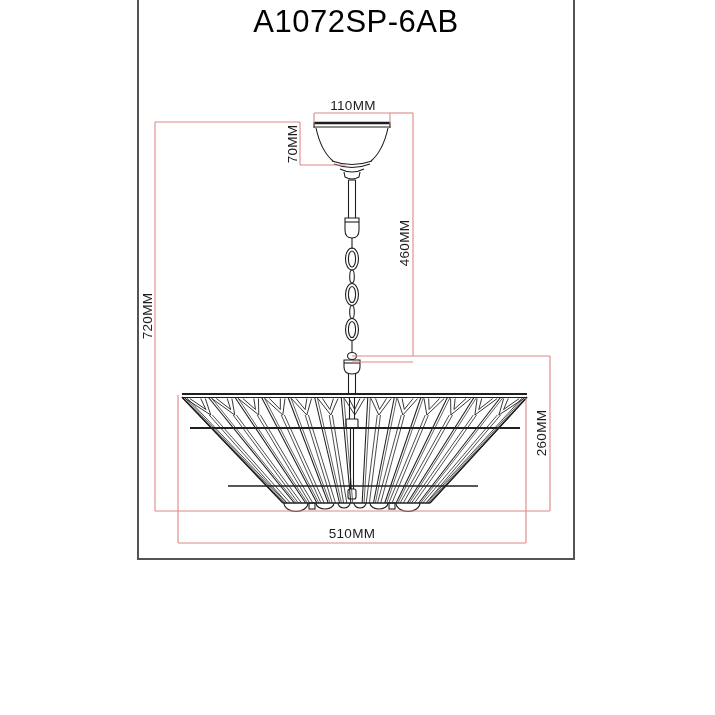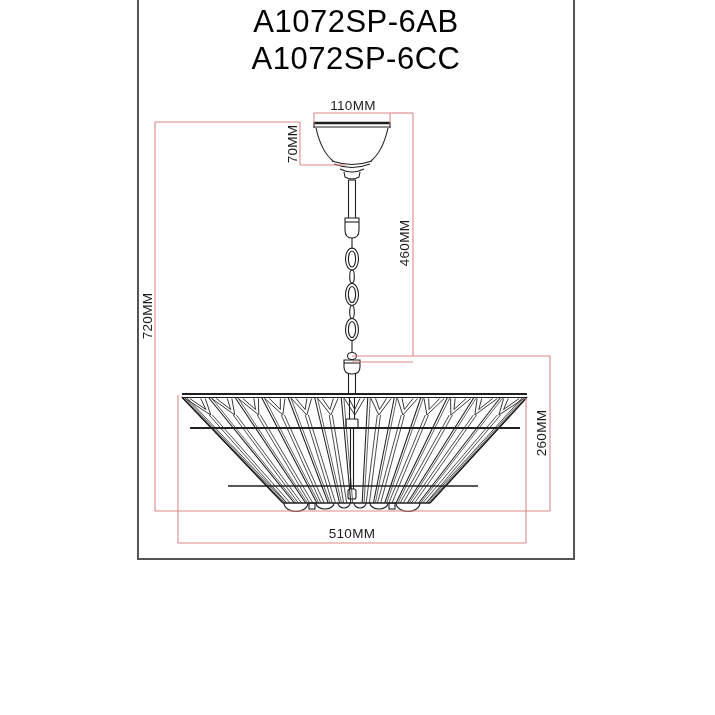--- a/index.html
+++ b/index.html
@@ -15,21 +15,20 @@
 </style>
 </head>
 <body>
 
 <div class="canvas">
 
   <div class="frame"></div>
 
   <div class="title-block">
     <div>A1072SP-6AB</div>
-    <div>A1072SP-6CC</div>
   </div>
 
   <svg class="drawing" width="715" height="715" viewBox="0 0 715 715">
 
     <g fill="none" stroke-width="1.1" stroke="#1f1f1f">
 
       <g>
         <line x1="314" y1="123" x2="390" y2="123" stroke-width="2.4"></line>
         <line x1="314" y1="127" x2="390" y2="127"></line>
         <line x1="314" y1="122" x2="314" y2="128"></line>

